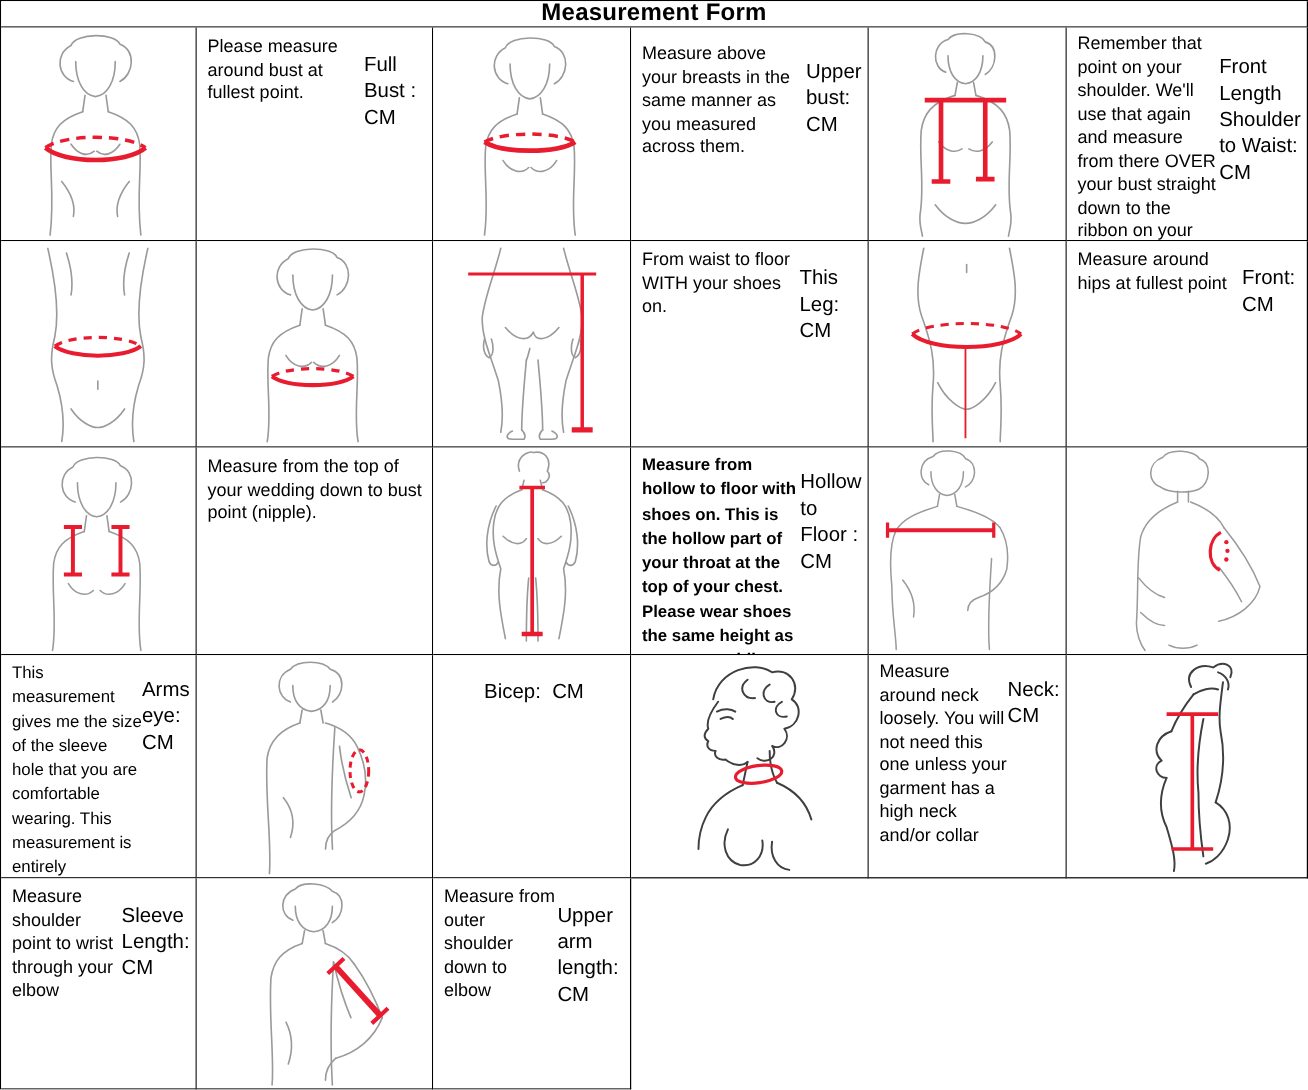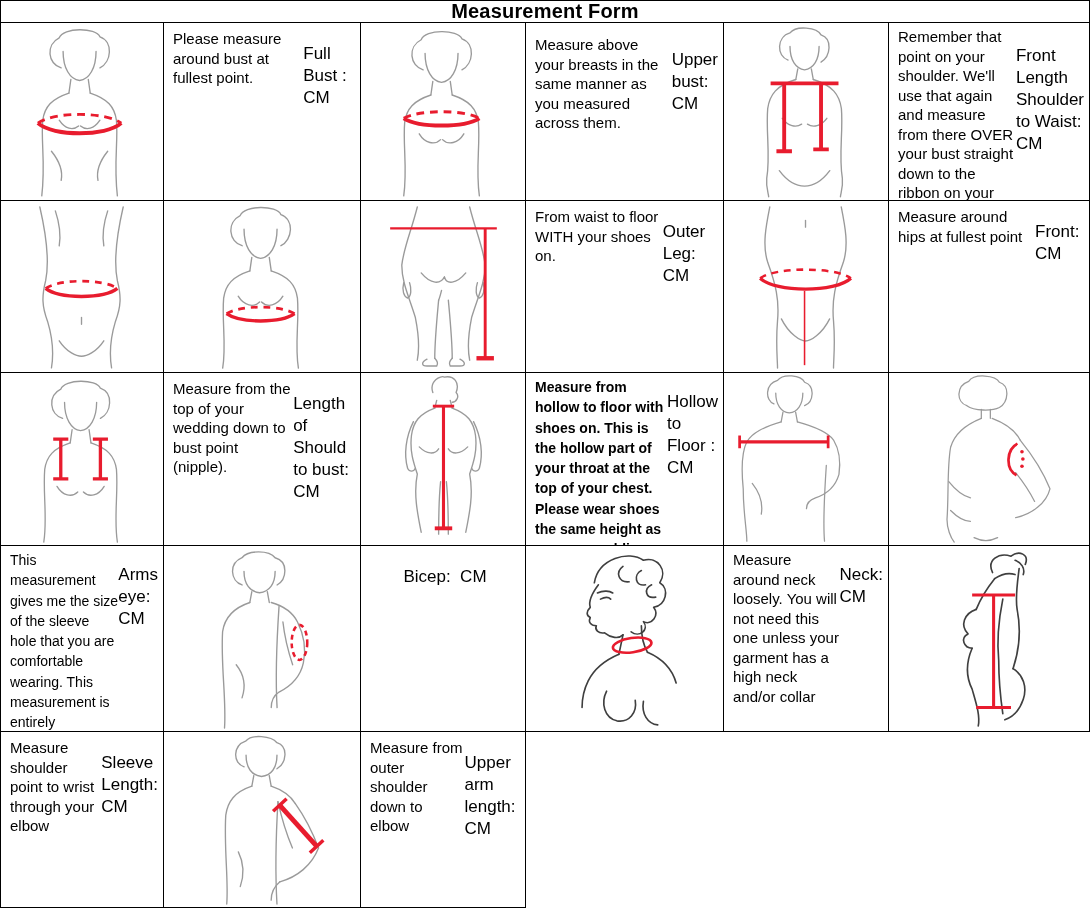--- a/index.html
+++ b/index.html
@@ -124,21 +124,21 @@
       <path class="sk" d="M60,72 C70,84 80,84 84,76 M106,72 C96,84 86,84 84,76"></path>
       <path class="sk" d="M42,82 C40,90 42,96 46,98 C50,96 50,88 48,82 M124,82 C126,90 124,96 120,98 C116,96 116,88 118,82"></path>
       <path class="sk" d="M66,161 C60,164 60,168 66,168 L76,168 C78,165 76,162 74,160 M100,161 C106,164 106,168 100,168 L90,168 C88,165 90,162 92,160"></path>
       <path class="rd" stroke-width="2.4" d="M28,26 L138,26"></path>
       <path class="rd" stroke-width="3" d="M126,26 L126,160"></path>
       <path class="rd" stroke-width="4.5" d="M117,160 L135,160"></path>
     </svg>
   </div>
   <div class="cell txt">
     <p class="desc">From waist to floor WITH your shoes on.</p>
-    <p class="label">Outer Leg:  CM</p>
+    <p class="label">This Leg:  CM</p>
   </div>
 
   <div class="cell fig">
     <svg viewBox="0 0 163 173" aria-label="hips-figure">
       <path class="sk" d="M44,4 C40,24 36,44 42,62 C50,84 54,100 52,122 C50,146 52,162 52,171"></path>
       <path class="sk" d="M118,4 C122,24 126,44 120,62 C112,84 108,100 110,122 C112,146 110,162 110,171"></path>
       <path class="sk" d="M56,120 C64,136 76,143 81,143 C86,143 98,136 106,120"></path>
       <path class="sk" d="M81,18 L81,25"></path>
       <path class="rd" stroke-width="3.5" d="M34,78 C50,93 112,93 128,78"></path>
       <path class="rd" stroke-width="2.6" stroke-dasharray="7 6" d="M34,78 C50,66 112,66 128,78"></path>
@@ -157,21 +157,20 @@
       <path class="sk" d="M72,58 L70,72 M90,58 L92,72"></path>
       <path class="sk" d="M70,72 C52,78 45,86 43,100 C41,126 46,152 42,177"></path>
       <path class="sk" d="M92,72 C110,78 117,86 119,100 C121,126 116,152 120,177"></path>
       <path class="sk" d="M56,118 C62,128 72,130 78,124 M106,118 C100,128 90,130 84,124"></path>
       <path class="rd" stroke-width="3.5" d="M60,68 L60,110 M52,68 L68,68 M52,110 L68,110"></path>
       <path class="rd" stroke-width="3.5" d="M102,68 L102,110 M94,68 L110,68 M94,110 L110,110"></path>
     </svg>
   </div>
   <div class="cell txt">
     <p class="desc">Measure from the top of your wedding down to bust point (nipple).</p>
-    <p class="label">Length of Should to bust:  CM</p>
   </div>
 
   <div class="cell fig">
     <svg viewBox="0 0 165 173" aria-label="hollow-to-floor-figure">
       <path class="sk" d="M72,18 C68,6 80,0 84,2 C94,0 100,8 96,18 C100,22 96,28 92,28"></path>
       <path class="sk" d="M76,26 L74,34 M90,26 L92,34"></path>
       <path class="sk" d="M74,34 C58,40 52,48 50,62 C48,78 52,90 56,102 C52,122 56,142 60,162"></path>
       <path class="sk" d="M92,34 C108,40 114,48 116,62 C118,78 114,90 110,102 C114,122 110,142 106,162"></path>
       <path class="sk" d="M52,48 C44,64 42,82 46,96 C48,100 52,100 54,96 M114,48 C122,64 124,82 120,96 C118,100 114,100 112,96"></path>
       <path class="sk" d="M80,110 C78,130 78,148 78,164 M86,110 C88,130 88,148 88,164"></path>

